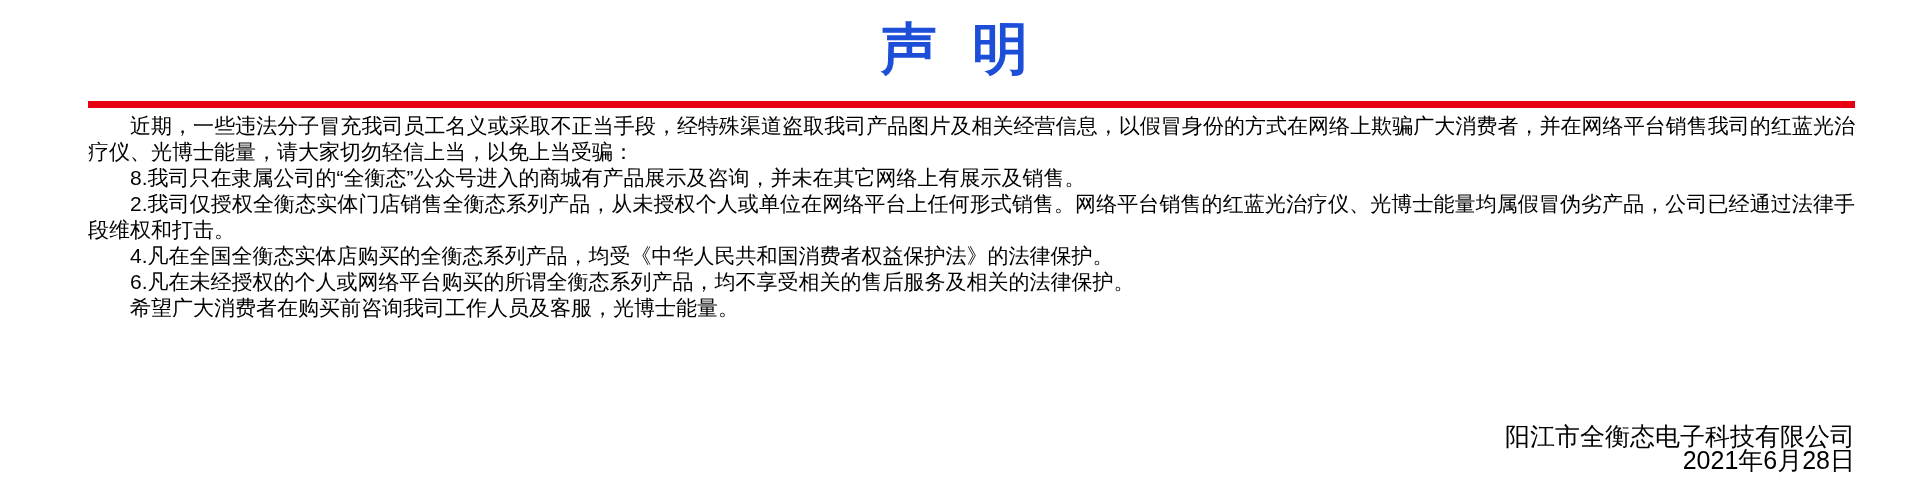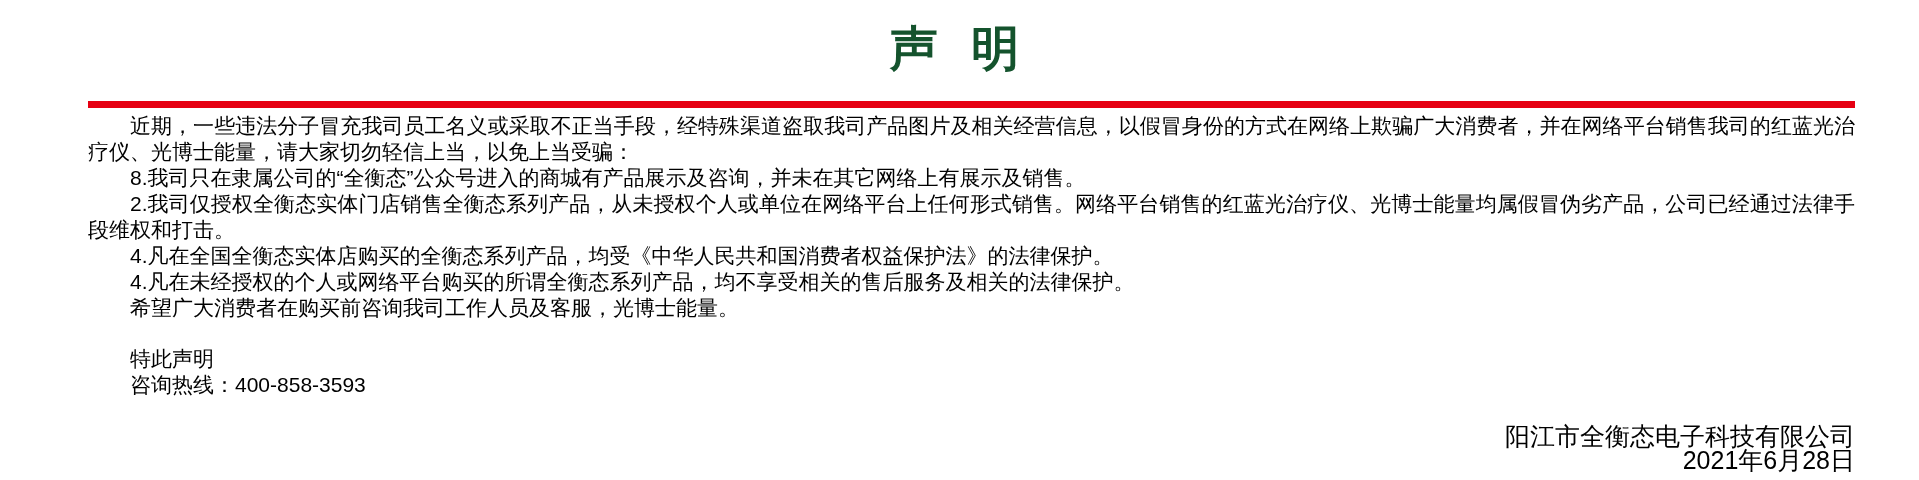--- a/index.html
+++ b/index.html
@@ -11,25 +11,25 @@
   }
   .page {
     position: relative;
     width: 1919px; height: 480px;
     overflow: hidden;
     background: #ffffff;
   }
   .title {
     margin-top: 10px;
     text-align: center;
-    font-size: 48px;
+    font-size: 56px;
     line-height: 78px;
     font-weight: bold;
     letter-spacing: 10px;
-    color: #14532d;
+    color: #1d4ed8;
   }
   .rule {
     width: 1767px;
     height: 7px;
     margin: 13px 64px 0 88px;
     background: var(--accent, #e60012);
   }
   .content {
     width: 1767px;
     margin: 5px 64px 0 88px;
@@ -61,27 +61,23 @@
 
   <h1 class="title">声 明</h1>
 
   <div class="rule"></div>
 
   <div class="content">
     <p>近期，一些违法分子冒充我司员工名义或采取不正当手段，经特殊渠道盗取我司产品图片及相关经营信息，以假冒身份的方式在网络上欺骗广大消费者，并在网络平台销售我司的红蓝光治疗仪、光博士能量，请大家切勿轻信上当，以免上当受骗：</p>
     <p>8.我司只在隶属公司的“全衡态”公众号进入的商城有产品展示及咨询，并未在其它网络上有展示及销售。</p>
     <p>2.我司仅授权全衡态实体门店销售全衡态系列产品，从未授权个人或单位在网络平台上任何形式销售。网络平台销售的红蓝光治疗仪、光博士能量均属假冒伪劣产品，公司已经通过法律手段维权和打击。</p>
     <p>4.凡在全国全衡态实体店购买的全衡态系列产品，均受《中华人民共和国消费者权益保护法》的法律保护。</p>
-    <p>4.凡在未经授权的个人或网络平台购买的所谓全衡态系列产品，均不享受相关的售后服务及相关的法律保护。</p>
+    <p>6.凡在未经授权的个人或网络平台购买的所谓全衡态系列产品，均不享受相关的售后服务及相关的法律保护。</p>
     <p>希望广大消费者在购买前咨询我司工作人员及客服，光博士能量。</p>
   </div>
 
-  <div class="footer-left">
-    <p>特此声明</p>
-    <p><span>咨询热线：</span><span>400-858-3593</span></p>
-  </div>
 
   <div class="signature">
     <div>阳江市全衡态电子科技有限公司</div>
     <div>2021年6月28日</div>
   </div>
 
 </div>
 
 </body></html>

